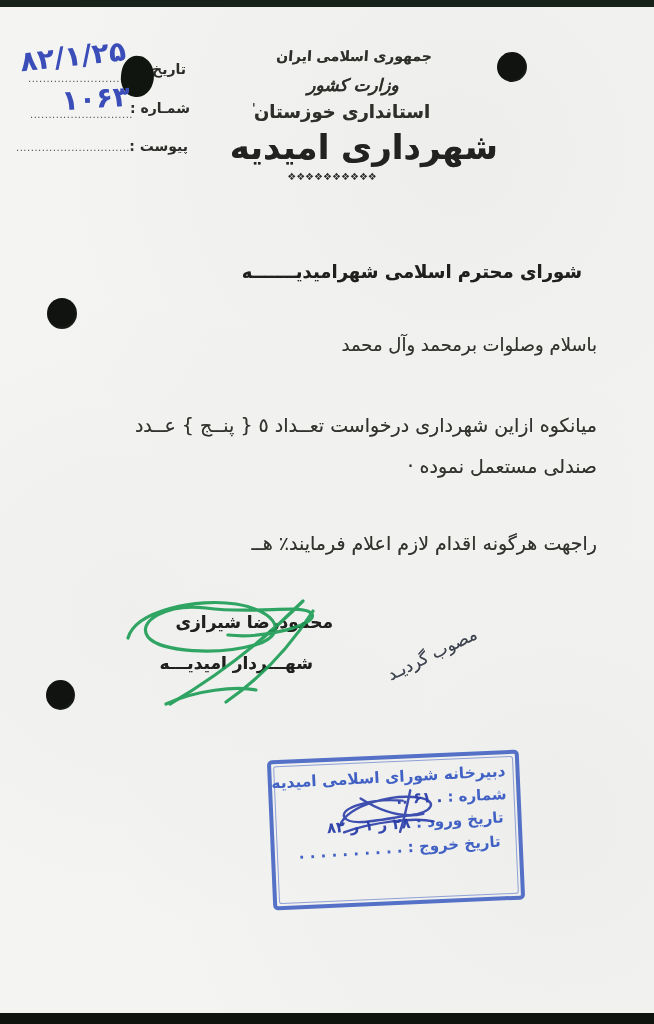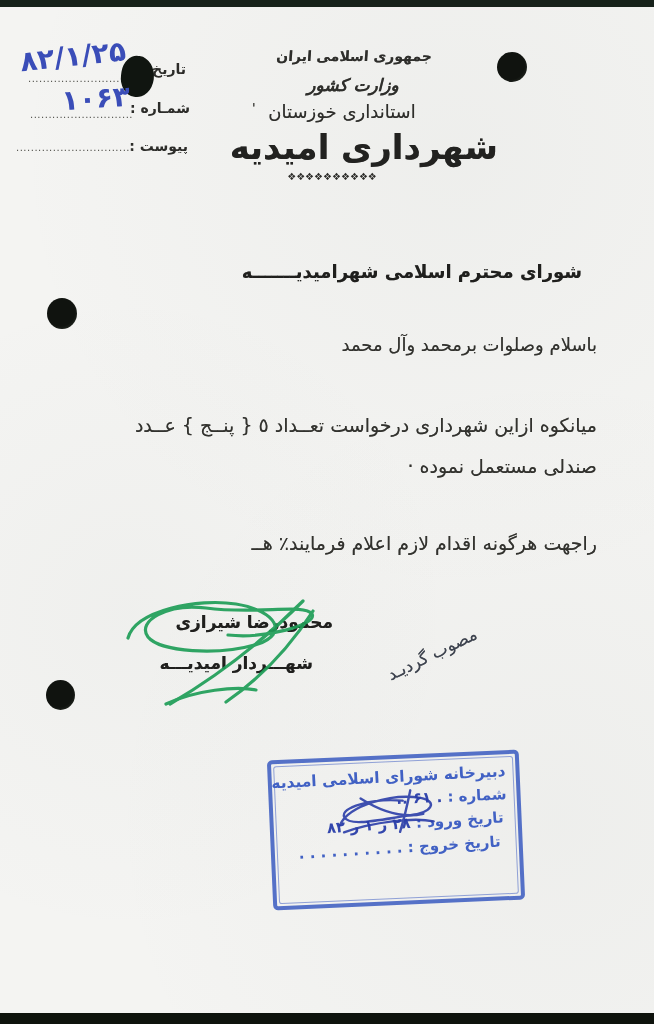--- a/index.html
+++ b/index.html
@@ -40,21 +40,21 @@
   <div class="abs edge" style="top:0;height:7px;"></div>
   <div class="abs edge" style="top:1013px;height:11px;background:#0e130d;"></div>
 
   <div class="abs hole" style="left:497px;top:52px;width:30px;height:30px;"></div>
   <div class="abs hole" style="left:47px;top:298px;width:30px;height:31px;"></div>
   <div class="abs hole" style="left:46px;top:680px;width:29px;height:30px;"></div>
 
   <div class="abs rtl hdr fuzz" style="left:292px;top:48px;width:140px;font-size:14px;font-weight:bold;transform:skewX(-4deg);">جمهوری اسلامی ایران</div>
   <div class="abs rtl hdr fuzz" style="left:298px;top:75px;width:110px;font-size:17px;font-weight:bold;font-style:italic;">وزارت کشور</div>
   <div class="abs fuzz" style="left:252px;top:100px;font-size:13px;color:#3a3a36;">'</div>
-  <div class="abs rtl hdr fuzz" style="left:252px;top:101px;width:180px;font-size:18px;font-weight:normal;">استانداری خوزستان</div>
+  <div class="abs rtl hdr fuzz" style="left:252px;top:101px;width:180px;font-size:18px;font-weight:bold;">استانداری خوزستان</div>
   <div class="abs rtl hdr fuzz" style="left:238px;top:127px;width:260px;font-size:34px;font-weight:bold;color:#222220;">شهرداری امیدیه</div>
   <div class="abs hdr" style="left:278px;top:171px;width:108px;font-size:10px;letter-spacing:0;color:#2e2e2b;">❖❖❖❖❖❖❖❖❖❖</div>
 
   <div class="abs rtl meta-label" style="left:132px;top:61px;width:54px;">تاریخ :</div>
   <div class="abs dotline" style="left:28px;top:73px;width:98px;">................................</div>
   <div class="abs rtl blue-hand" style="left:14px;top:40px;width:112px;font-size:28px;transform:rotate(-6deg);">۸۲/۱/۲۵</div>
 
   <div class="abs" style="left:121px;top:56px;width:33px;height:41px;background:#101510;border-radius:46% 54% 50% 50%;transform:rotate(8deg);"></div>
 
   <div class="abs rtl meta-label" style="left:128px;top:100px;width:62px;">شمـاره :</div>

